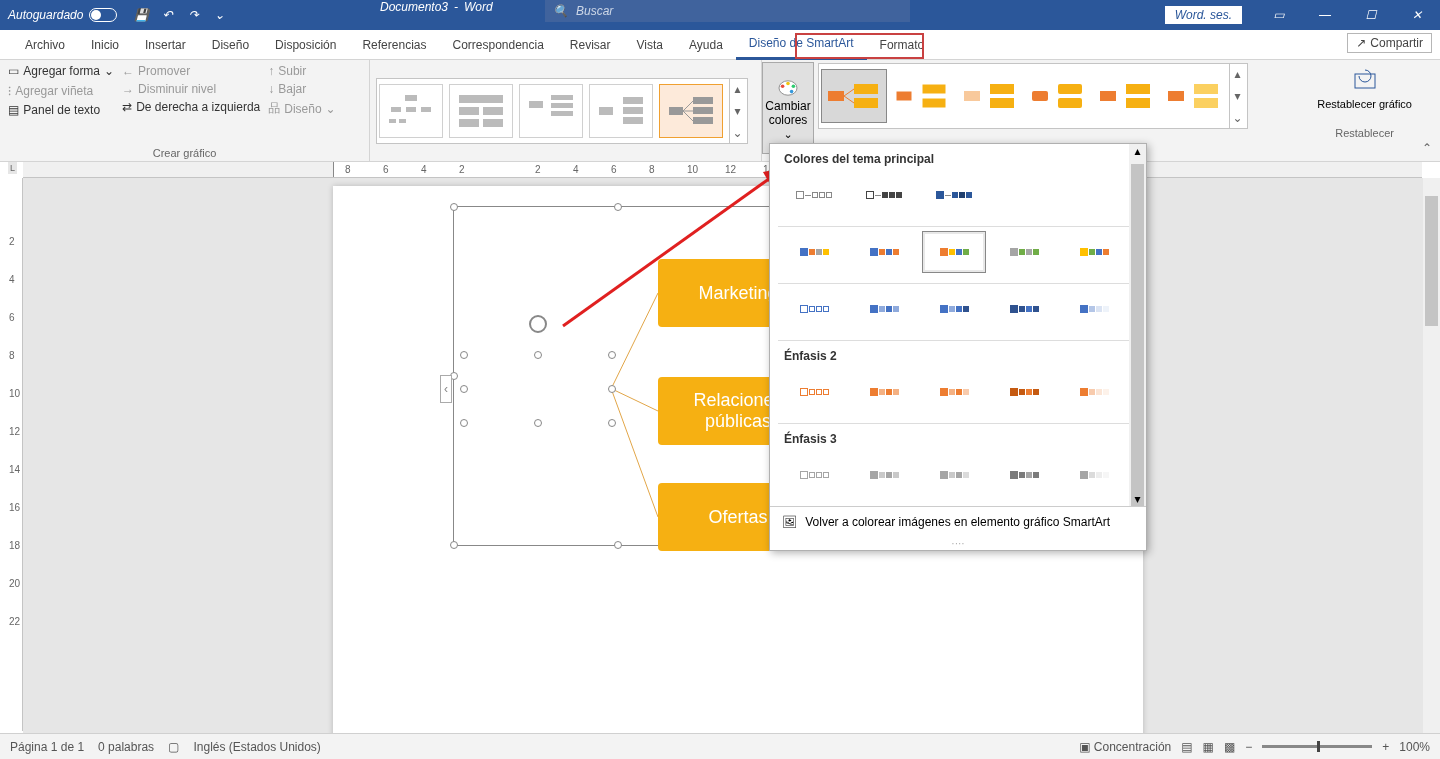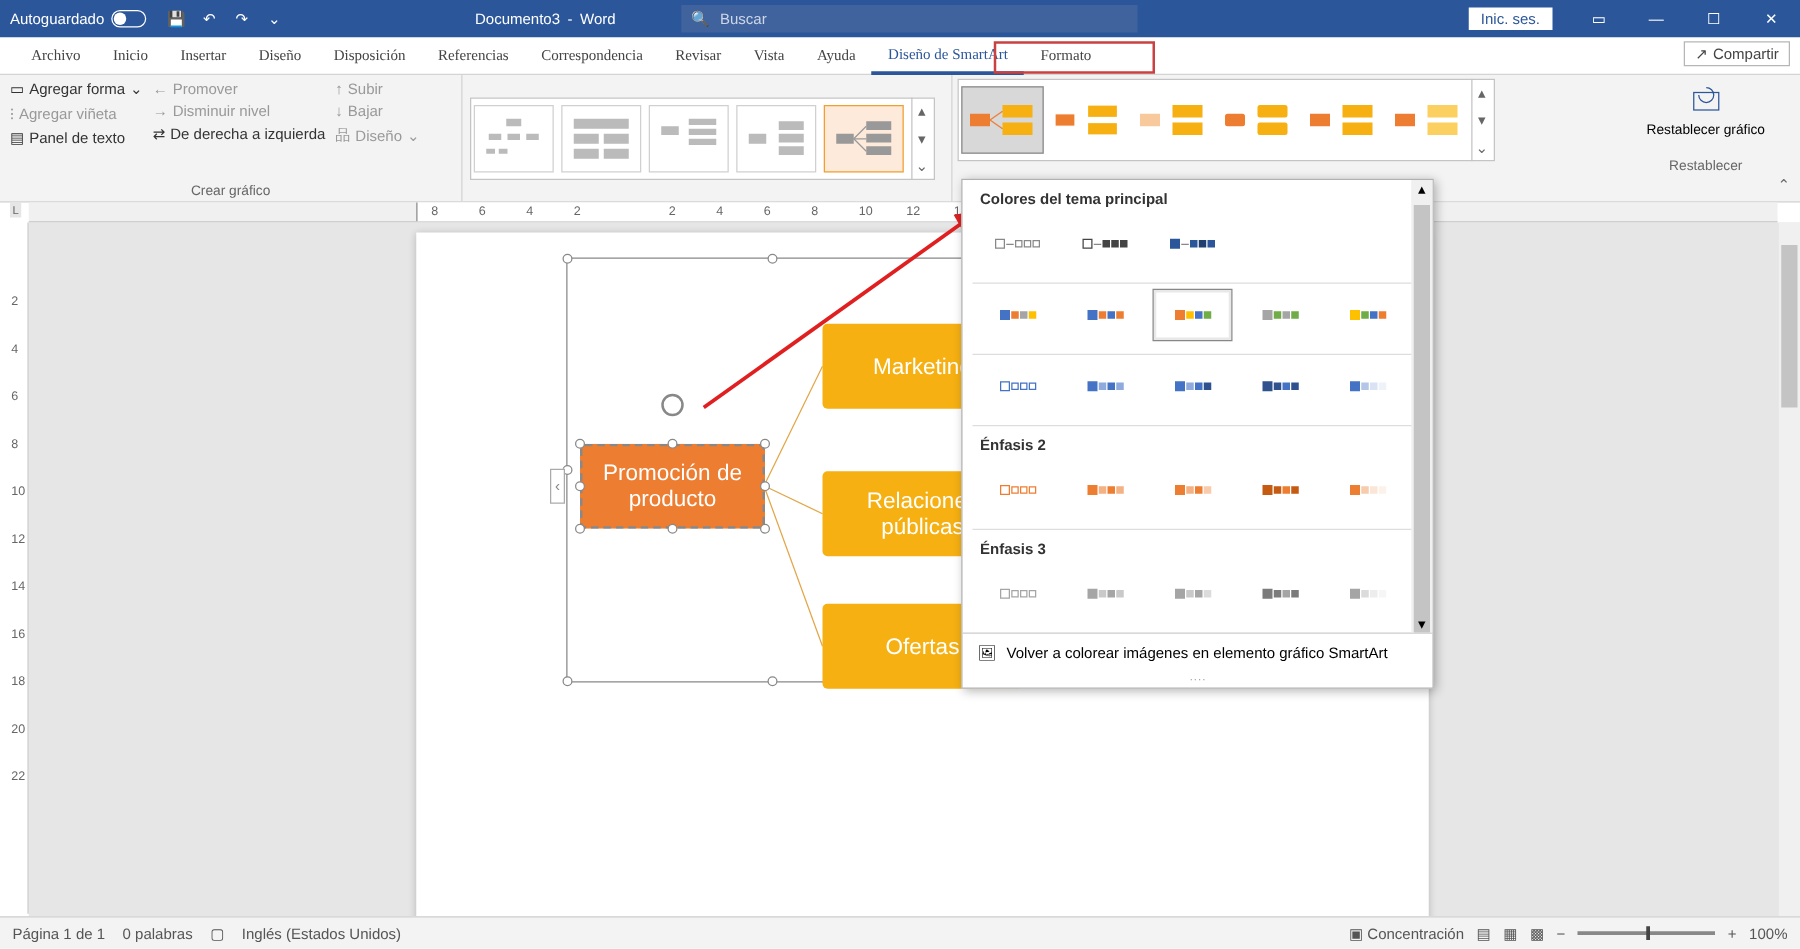--- a/index.html
+++ b/index.html
@@ -1,34 +1,34 @@
 <!DOCTYPE html>
 <html><head>
 <meta charset="utf-8">
 <style>
 *{margin:0;padding:0;box-sizing:border-box;font-family:"Segoe UI",Tahoma,sans-serif;font-size:12px;user-select:none;}
 body{width:1440px;height:759px;background:#fff;overflow:hidden;position:relative;}
 
 
-.titlebar{height:30px;background:#2b579a;display:flex;align-items:center;color:#fff;position:relative;}
+.titlebar{height:30px;background:#2b579a;display:flex;color:#fff;position:relative;font-style:italic;}
 .tb-left{display:flex;align-items:center;gap:8px;padding-left:8px;}
 .autoguardado{display:flex;align-items:center;gap:6px;}
 .toggle{width:28px;height:14px;border:1px solid #fff;border-radius:8px;position:relative;}
 .toggle::after{content:"";position:absolute;left:1px;top:1px;width:10px;height:10px;background:#fff;border-radius:50%;}
 .qat{display:flex;gap:10px;margin-left:8px;}
 .qat-icon{width:16px;height:16px;display:flex;align-items:center;justify-content:center;color:#fff;}
 .tb-title{position:absolute;left:50%;transform:translateX(-50%);display:flex;align-items:center;gap:6px;white-space:nowrap;left:380px;transform:none;}
 .tb-search{position:absolute;left:545px;width:365px;height:22px;background:#40639d;display:flex;align-items:center;padding:0 8px;color:#cdd7e7;gap:8px;}
 .tb-right{margin-left:auto;display:flex;align-items:center;gap:0;}
 .inic{background:#fff;color:#2b579a;padding:2px 10px;margin-right:14px;}
 .winbtn{width:46px;height:30px;display:flex;align-items:center;justify-content:center;}
 
 
 .tabs{height:30px;background:#fff;display:flex;align-items:center;padding-left:12px;gap:0;border-bottom:1px solid #d4d4d4;position:relative;}
-.tab{padding:0 13px;height:30px;display:flex;align-items:center;color:#444;font-family:Liberation Serif, serif;}
+.tab{padding:0 13px;height:30px;display:flex;align-items:center;color:#444;}
 .tab.active-real{color:#2b579a;}
 .compartir{position:absolute;right:8px;top:3px;border:1px solid #b6b6b6;padding:2px 8px;display:flex;align-items:center;gap:4px;color:#444;}
 
 
 .ribbon{height:102px;background:#f3f3f3;border-bottom:1px solid #d4d4d4;display:flex;position:relative;}
 .rgroup{border-right:1px solid #d4d4d4;display:flex;flex-direction:column;justify-content:space-between;padding:3px 6px 2px;}
 .rgroup-body{display:flex;gap:4px;flex:1;}
 .rgroup-label{text-align:center;color:#666;font-size:11px;padding-top:2px;}
 .rbtn{display:flex;align-items:center;gap:4px;color:#999;padding:1px 2px;}
 .rcol{display:flex;flex-direction:column;gap:2px;}
@@ -125,21 +125,21 @@
   <div class="tb-title">
     <span>Documento3</span>
     <span>-</span>
     <span>Word</span>
   </div>
   <div class="tb-search">
     <span>🔍</span>
     <span>Buscar</span>
   </div>
   <div class="tb-right">
-    <span class="inic">Inic. ses.</span>
+    <span class="inic">Word. ses.</span>
     <div class="winbtn">▭</div>
     <div class="winbtn">—</div>
     <div class="winbtn">☐</div>
     <div class="winbtn">✕</div>
   </div>
 </div>
 
 <div class="tabs">
   <div class="tab">Archivo</div>
   <div class="tab">Inicio</div>
@@ -233,20 +233,30 @@
           </div>
         <div class="dl-spin">
             <div>▴</div>
             <div>▾</div>
             <div>⌄</div>
           </div>
       </div>
     </div>
   </div>
 
+  <div class="cc-btn">
+    <svg class="palette" viewBox="0 0 24 20">
+        <ellipse cx="12" cy="10" rx="10" ry="8" fill="#fff" stroke="#888"></ellipse>
+        <circle cx="6" cy="8" r="2" fill="#e74c3c"></circle>
+        <circle cx="12" cy="5" r="2" fill="#f1c40f"></circle>
+        <circle cx="18" cy="8" r="2" fill="#2ecc71"></circle>
+        <circle cx="16" cy="14" r="2" fill="#3498db"></circle>
+      </svg>
+    <div style="text-align:center;font-size:11px;line-height:1.2"><span>Cambiar colores</span> ⌄</div>
+  </div>
 
   <div class="rgroup" style="border-right:none;padding-left:4px;">
     <div class="style-gallery">
       <div class="style-thumb sel">
           <svg width="56" height="30">
             <rect x="2" y="10" width="16" height="10" fill="#ed7d31"></rect>
             <rect x="28" y="3" width="24" height="10" fill="#f6b012"></rect>
             <rect x="28" y="17" width="24" height="10" fill="#f6b012"></rect>
             <line x1="18" y1="15" x2="28" y2="8" stroke="#ed7d31"></line>
             <line x1="18" y1="15" x2="28" y2="22" stroke="#ed7d31"></line>
@@ -352,21 +362,20 @@
         <span class="sa-handle" style="right:-4px;top:50%;margin-top:-4px"></span>
       <span class="sa-handle" style="left:-4px;bottom:-4px"></span>
         <span class="sa-handle" style="left:50%;bottom:-4px;margin-left:-4px"></span>
         <span class="sa-handle" style="right:-4px;bottom:-4px"></span>
       <span class="rot"></span>
       <svg style="position:absolute;left:0;top:0;width:100%;height:100%;pointer-events:none">
           <line x1="158" y1="180" x2="204" y2="86" stroke="#e2a648" stroke-width="1"></line>
           <line x1="158" y1="182" x2="204" y2="204" stroke="#e2a648" stroke-width="1"></line>
           <line x1="158" y1="184" x2="204" y2="310" stroke="#e2a648" stroke-width="1"></line>
         </svg>
-      <div class="sa-box sa-main">Promoción de producto</div>
       <div class="sa-box sa-sub sa-sub1">Marketing</div>
       <div class="sa-box sa-sub sa-sub2">Relaciones públicas</div>
       <div class="sa-box sa-sub sa-sub3">Ofertas</div>
       <div style="position:absolute;left:-14px;top:168px;width:12px;height:28px;border:1px solid #aaa;background:#fff;display:flex;align-items:center;justify-content:center;color:#888">‹</div>
 
       <span class="sa-handle" style="left:6px;top:144px"></span>
         <span class="sa-handle" style="left:80px;top:144px"></span>
         <span class="sa-handle" style="left:154px;top:144px"></span>
       <span class="sa-handle" style="left:6px;top:178px"></span>
         <span class="sa-handle" style="left:154px;top:178px"></span>

